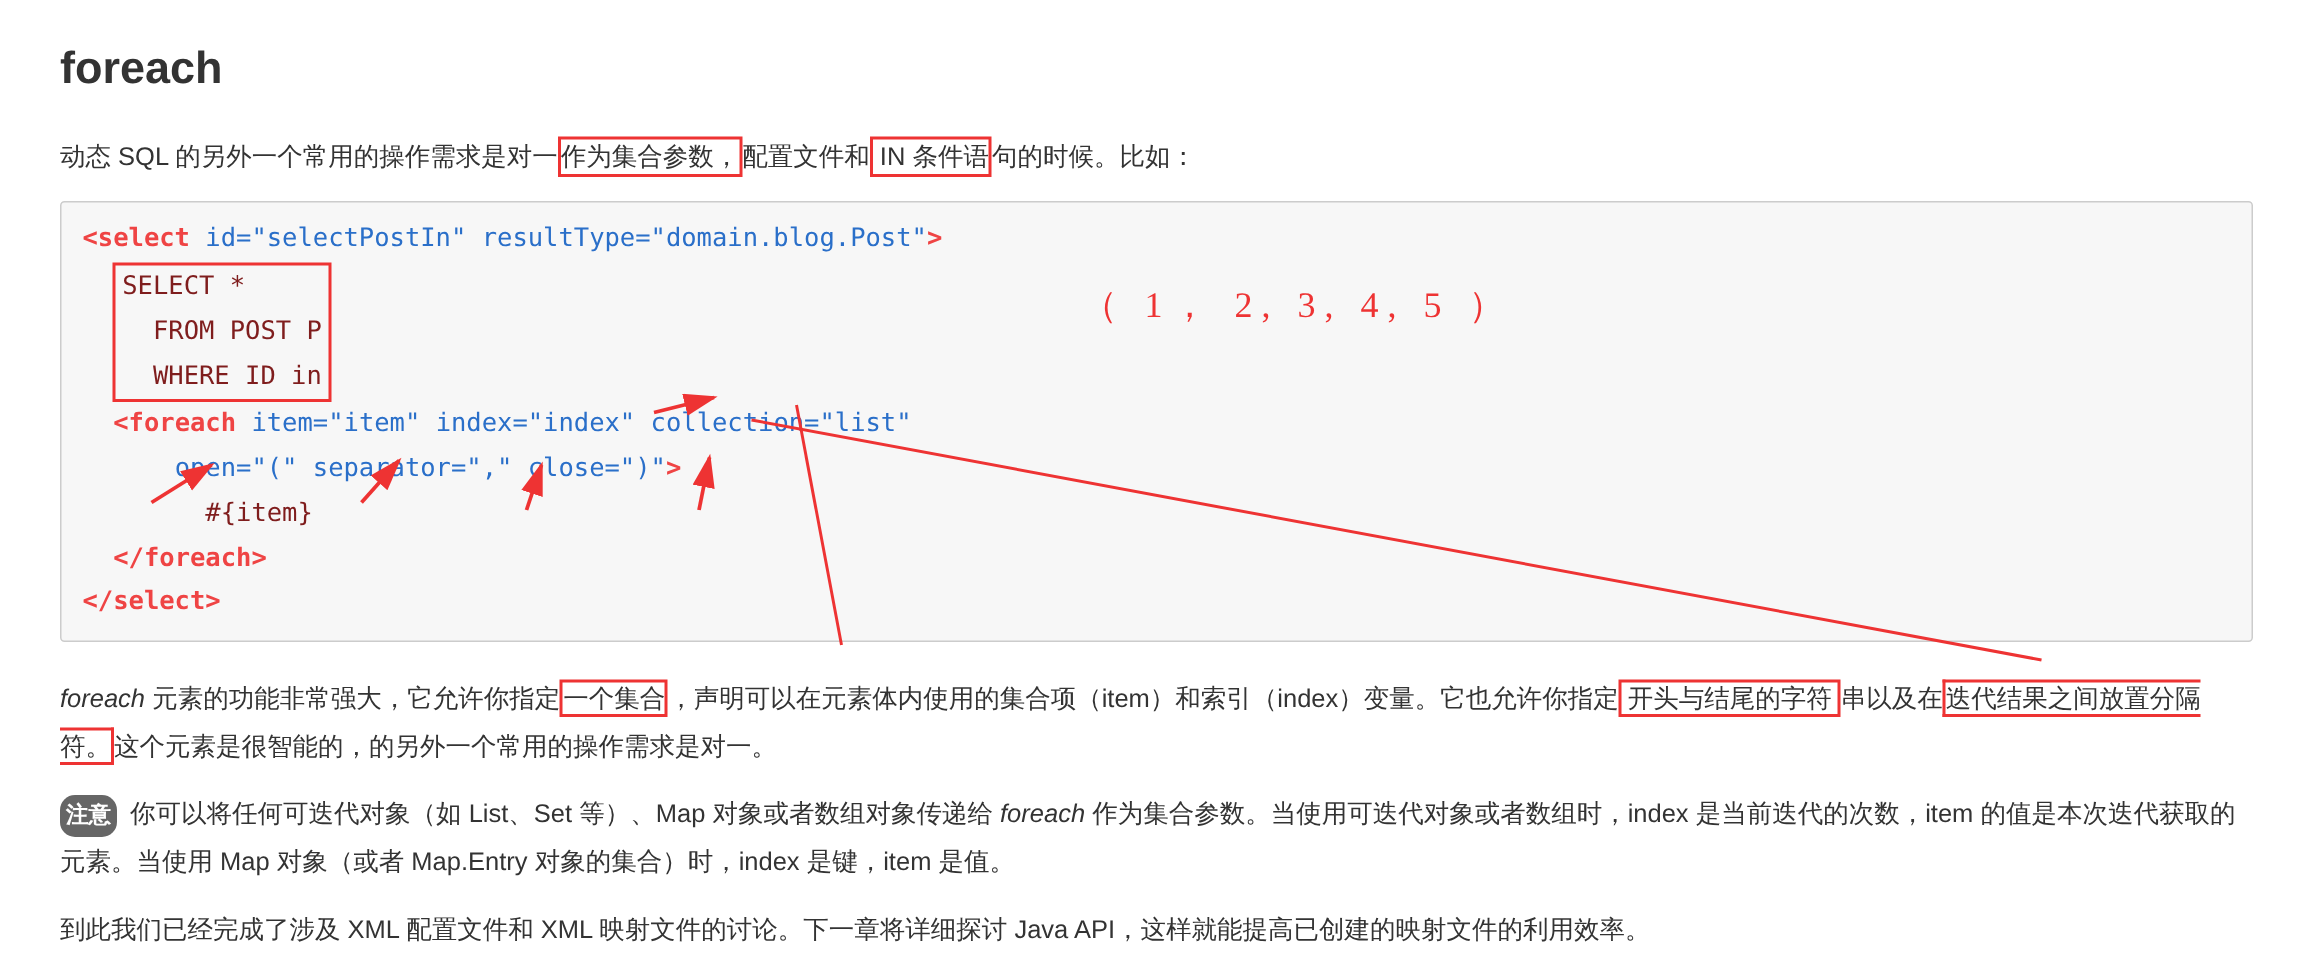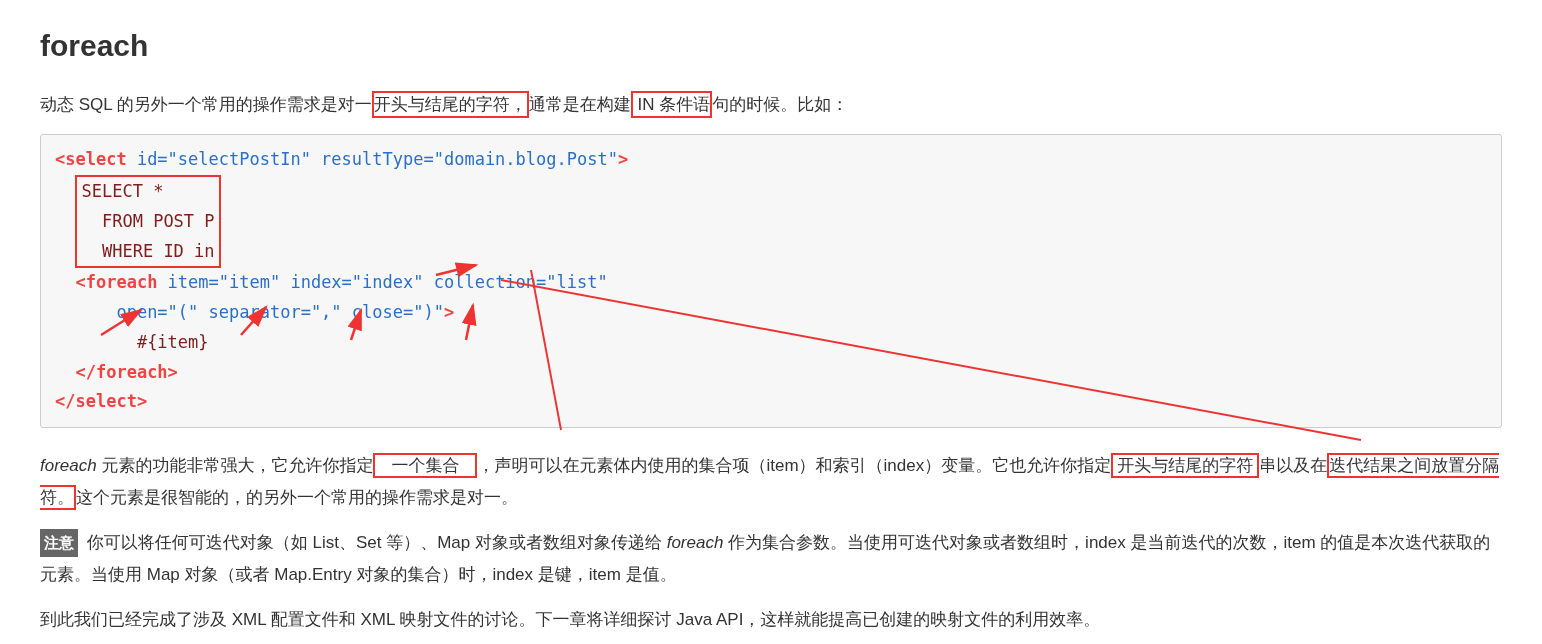--- a/index.html
+++ b/index.html
@@ -23,21 +23,21 @@
       color: #333;
       margin-bottom: 14px;
       line-height: 1.85;
     }
     .note-badge {
       display: inline-block;
       background: #666;
       color: #fff;
       font-size: 15px;
       padding: 0 4px;
-      border-radius: 0;
+      border-radius: 10px;
       margin-right: 4px;
       font-weight: bold;
     }
     .italic { font-style: italic; }
     .code-block {
       border: 1px solid #ccc;
       background: #f7f7f7;
       border-radius: 3px;
       padding: 10px 14px;
       font-family: Consolas, "Courier New", monospace;
@@ -63,54 +63,55 @@
       pointer-events: none;
       overflow: visible;
     }
   </style>
 </head>
 <body>
 
 <h2 class="title">foreach</h2>
 
 <p class="intro" style="position:relative;">
-  <span>动态 SQL 的另外一个常用的操作需求是对一</span><span style="border:2px solid #e33;padding:2px 0;">开头与结尾的字符，</span><span>通常是在构建</span><span style="border:2px solid #e33;padding:2px 0;"> IN 条件语</span><span>句的时候。比如：</span>
+  <span>动态 SQL 的另外一个常用的操作需求是对一</span><span style="border:2px solid #e33;padding:2px 0;">作为集合参数，</span><span>配置文件和</span><span style="border:2px solid #e33;padding:2px 0;"> IN 条件语</span><span>句的时候。比如：</span>
 </p>
 
 <div class="code-block">
 <pre><span class="tag">&lt;select</span><span class="attr-val"> id="selectPostIn" resultType="domain.blog.Post"</span><span class="tag">&gt;</span>
   <span style="border:2px solid #e33;display:inline-block;padding:0 4px;"><span class="plain">SELECT *</span>
   <span class="plain">FROM POST P</span>
   <span class="plain">WHERE ID in</span></span>
   <span class="tag">&lt;foreach</span><span class="attr-val"> item="item" index="index" collection="list"</span>
       <span class="attr-val">open="(" separator="," close=")"</span><span class="tag">&gt;</span>
         <span class="plain">#{item}</span>
   <span class="tag">&lt;/foreach&gt;</span>
 <span class="tag">&lt;/select&gt;</span></pre>
 
+  <div class="annot-text" style="left:680px;top:48px;">（ 1， 2, 3, 4, 5 ）</div>
 
   <svg class="overlay" width="1470" height="290">
     <defs>
       <marker id="ah" markerWidth="10" markerHeight="10" refX="8" refY="3" orient="auto" markerUnits="strokeWidth">
         <path d="M0,0 L0,6 L9,3 z" fill="#e33"></path>
       </marker>
     </defs>
 
     <line x1="490" y1="135" x2="520" y2="295" stroke="#e33" stroke-width="2"></line>
     <line x1="460" y1="145" x2="1320" y2="305" stroke="#e33" stroke-width="2"></line>
 
     <line x1="60" y1="200" x2="100" y2="175" stroke="#e33" stroke-width="2.5" marker-end="url(#ah)"></line>
     <line x1="200" y1="200" x2="225" y2="172" stroke="#e33" stroke-width="2.5" marker-end="url(#ah)"></line>
     <line x1="310" y1="205" x2="320" y2="175" stroke="#e33" stroke-width="2.5" marker-end="url(#ah)"></line>
     <line x1="425" y1="205" x2="432" y2="170" stroke="#e33" stroke-width="2.5" marker-end="url(#ah)"></line>
     <line x1="395" y1="140" x2="435" y2="130" stroke="#e33" stroke-width="2.5" marker-end="url(#ah)"></line>
   </svg>
 </div>
 
 <p class="para">
-  <span class="italic">foreach</span><span> 元素的功能非常强大，它允许你指定</span><span style="border:2px solid #e33;padding:1px 16px;">一个集合</span><span>，声明可以在元素体内使用的集合项（item）和索引（index）变量。它也允许你指定</span><span style="border:2px solid #e33;padding:1px 4px;">开头与结尾的字符</span><span>串以及在</span><span style="border:2px solid #e33;padding:1px 0;">迭代结果之间放置分隔符。</span><span>这个元素是很智能的，的另外一个常用的操作需求是对一。</span>
+  <span class="italic">foreach</span><span> 元素的功能非常强大，它允许你指定</span><span style="border:2px solid #e33;padding:1px 0;">一个集合</span><span>，声明可以在元素体内使用的集合项（item）和索引（index）变量。它也允许你指定</span><span style="border:2px solid #e33;padding:1px 4px;">开头与结尾的字符</span><span>串以及在</span><span style="border:2px solid #e33;padding:1px 0;">迭代结果之间放置分隔符。</span><span>这个元素是很智能的，的另外一个常用的操作需求是对一。</span>
 </p>
 
 <p class="para">
   <span class="note-badge">注意</span><span> 你可以将任何可迭代对象（如 List、Set 等）、Map 对象或者数组对象传递给 </span><span class="italic">foreach</span><span> 作为集合参数。当使用可迭代对象或者数组时，index 是当前迭代的次数，item 的值是本次迭代获取的元素。当使用 Map 对象（或者 Map.Entry 对象的集合）时，index 是键，item 是值。</span>
 </p>
 
 <p class="para">到此我们已经完成了涉及 XML 配置文件和 XML 映射文件的讨论。下一章将详细探讨 Java API，这样就能提高已创建的映射文件的利用效率。</p>
 
 </body></html>

